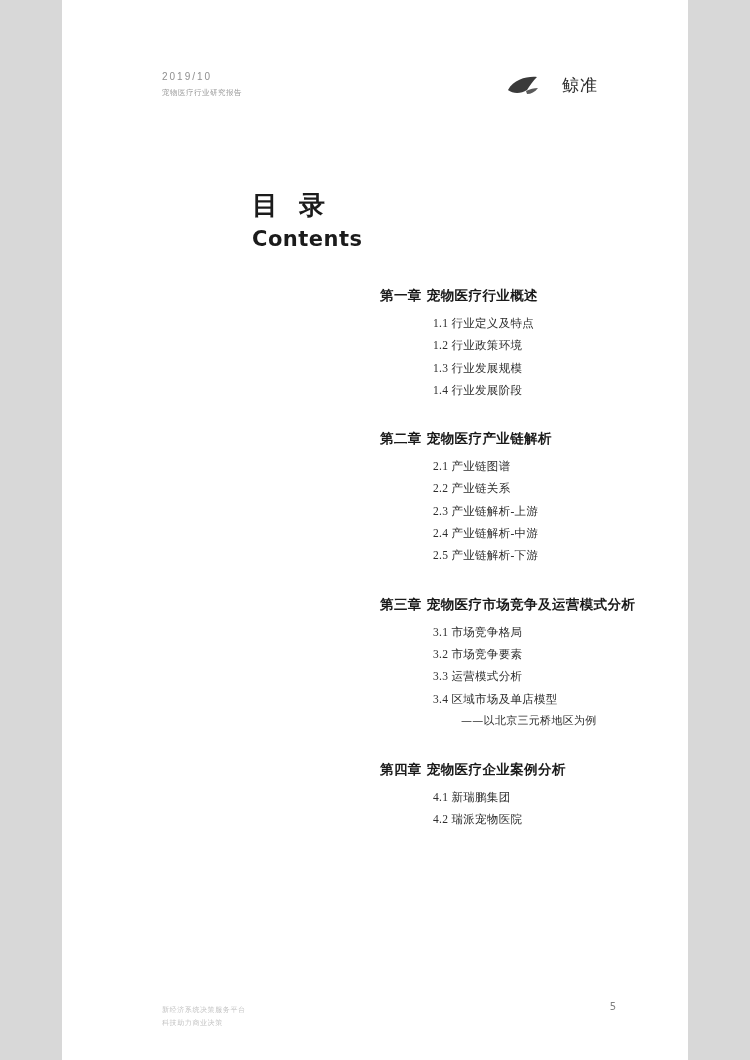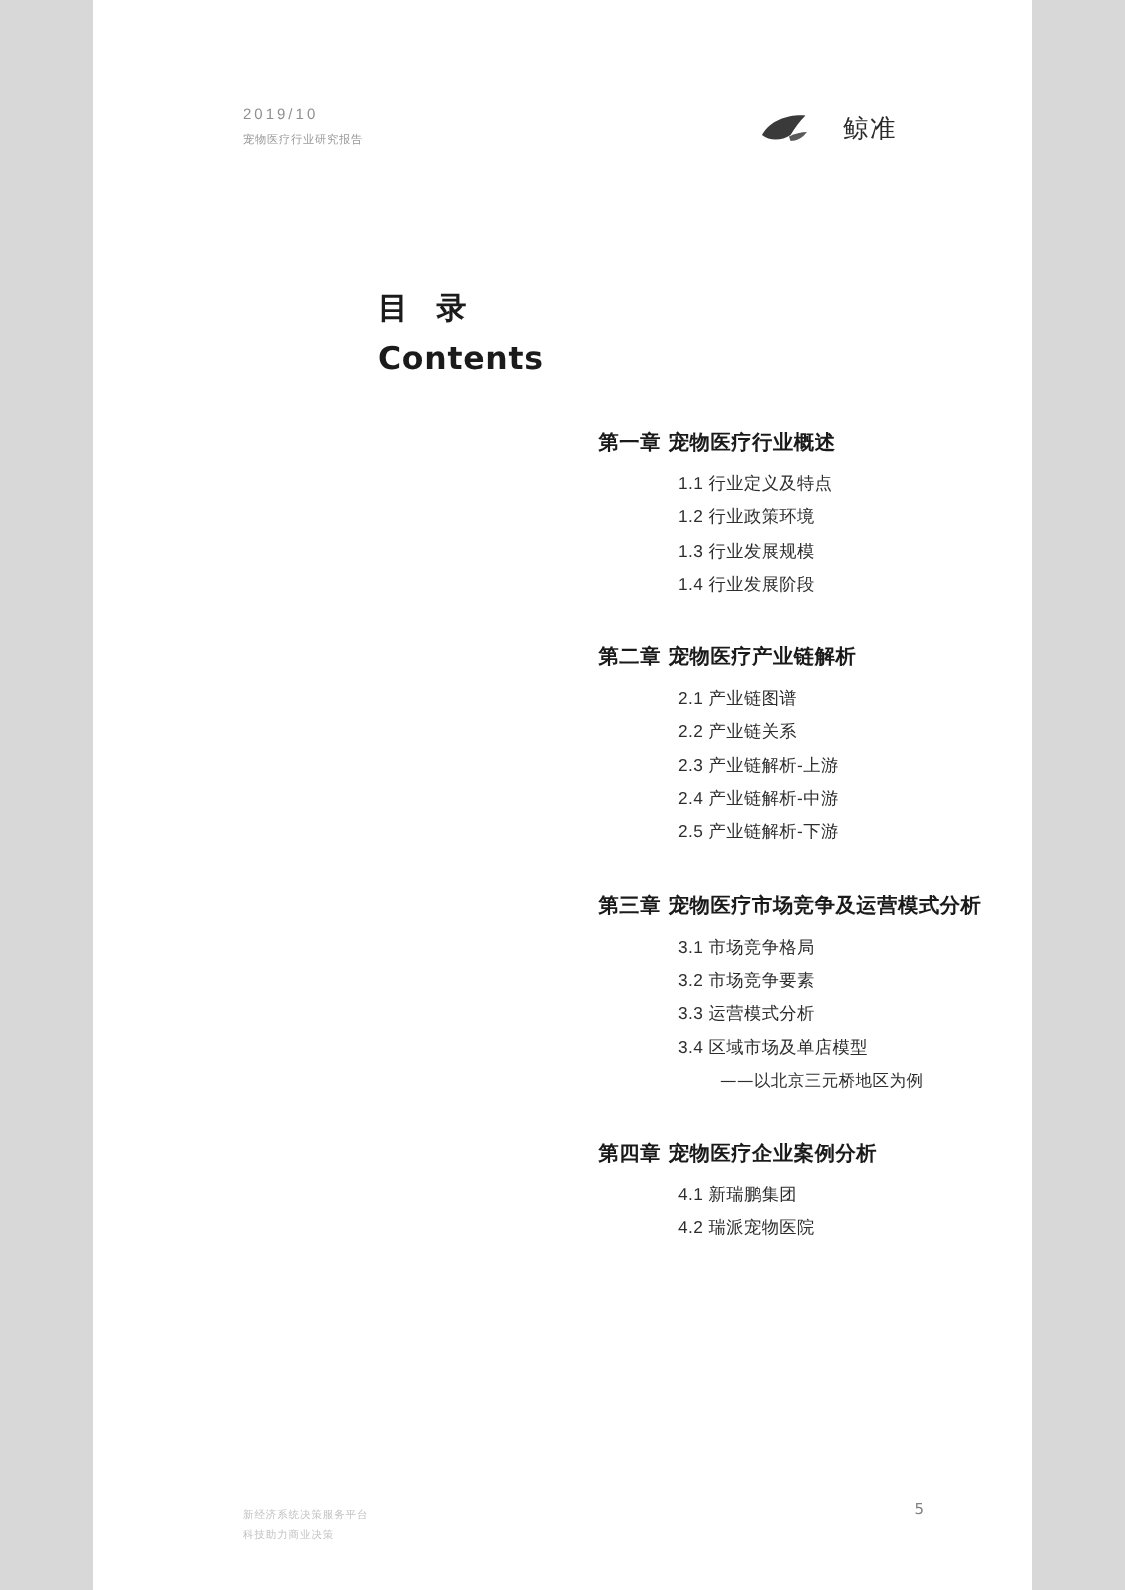--- a/index.html
+++ b/index.html
@@ -65,41 +65,41 @@
     font-family: "DejaVu Sans", sans-serif;
   }
 
   
   .toc-title {
     position: absolute;
     left: 190px;
     top: 188px;
   }
   .toc-title-cn {
-    font-size: 20px;
+    font-size: 26px;
     font-weight: bold;
     color: #1b1b1b;
     letter-spacing: 6px;
     line-height: 34px;
     font-family: "DejaVu Sans", sans-serif;
   }
   .toc-title-en {
     font-size: 21px;
     font-weight: bold;
     color: #1b1b1b;
     letter-spacing: 0.5px;
     line-height: 30px;
     margin-top: 2px;
     font-family: "DejaVu Sans", sans-serif;
   }
 
   
   .toc-body {
     position: absolute;
-    left: 337px;
+    left: 318px;
     top: 284px;
     width: 330px;
   }
   .chapter {
     margin-bottom: 26px;
   }
   .chapter:last-child {
     margin-bottom: 0;
   }
   .chapter-title {
@@ -112,21 +112,21 @@
     margin-bottom: 6px;
   }
   .chapter-items {
     padding-left: 53px;
   }
   .toc-item {
     font-size: 11.5px;
     color: #2d2d2d;
     line-height: 22.3px;
     letter-spacing: 0.3px;
-    font-family: Liberation Sans, sans-serif;
+    font-family: Liberation Serif, serif;
     white-space: nowrap;
   }
   .toc-subnote {
     font-size: 11px;
     color: #2d2d2d;
     line-height: 22.3px;
     letter-spacing: 0.3px;
     font-family: "DejaVu Sans", sans-serif;
     padding-left: 28px;
     white-space: nowrap;

